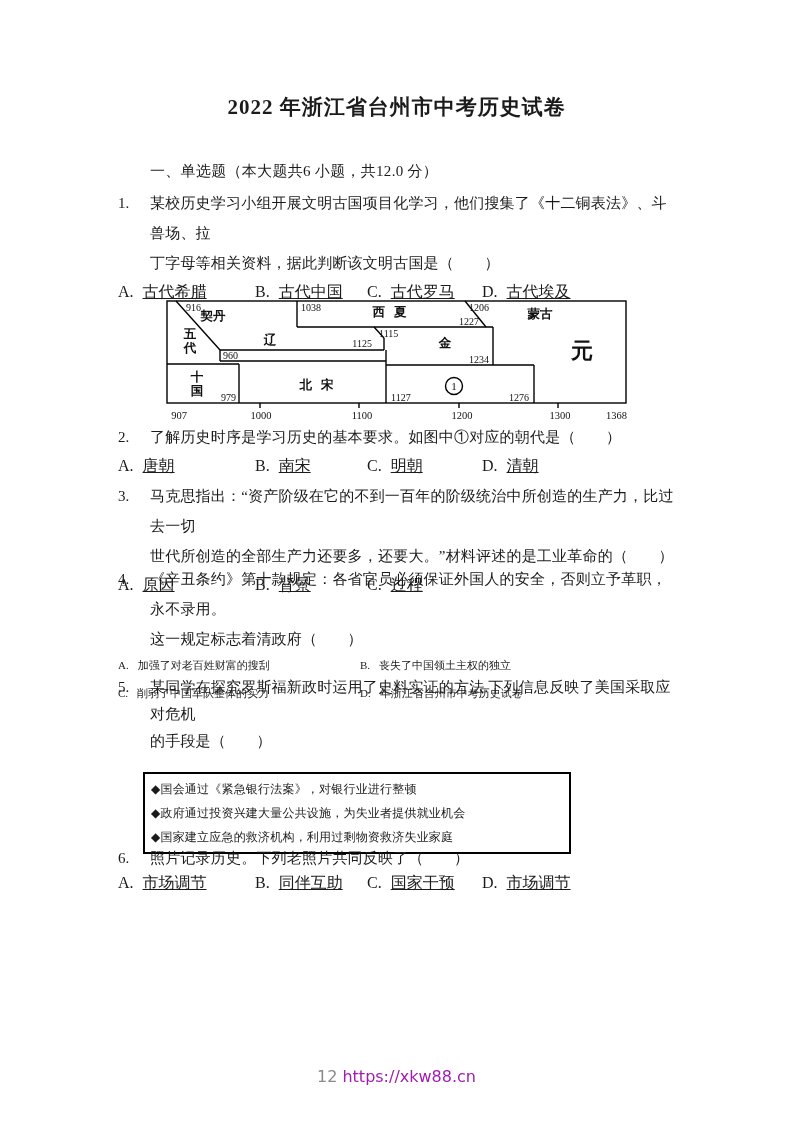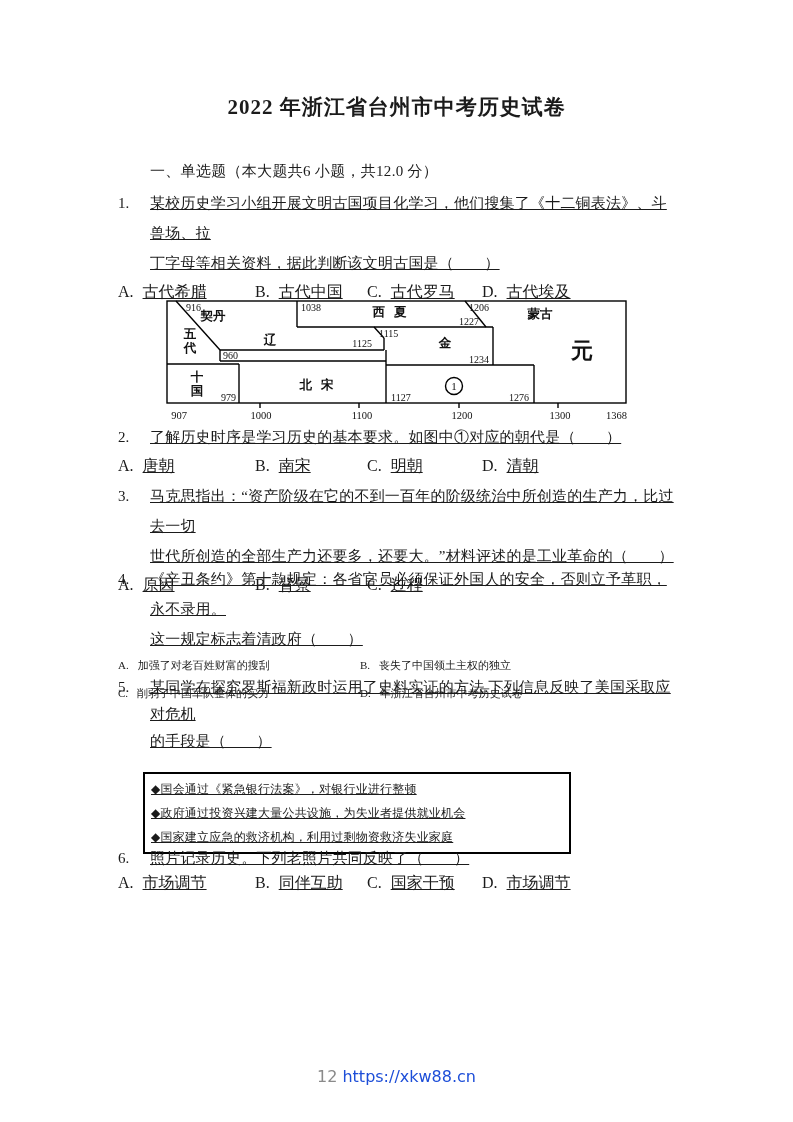--- a/index.html
+++ b/index.html
@@ -14,21 +14,21 @@
     font-size:21px;font-weight:bold;letter-spacing:1px;line-height:26px;
   }
   .section-heading{
     top:160px;left:118px;font-size:15px;font-weight:normal;line-height:22px;
     letter-spacing:.3px;
     margin-left:32px;
   }
   .question{left:118px;width:562px;}
   .q-row{display:flex;}
   .q-num{width:32px;font-size:15px;line-height:30px;flex:0 0 32px;}
-  .q-lines{font-size:15px;line-height:30px;letter-spacing:.2px;width:530px;text-decoration:underline;}
+  .q-lines{font-size:15px;line-height:30px;letter-spacing:.2px;width:530px;}
   .q5 .q-num,.q5 .q-lines{line-height:27px;}
   .options4{
     display:grid;grid-template-columns:137px 112px 115px 1fr;
     font-size:16px;line-height:28px;text-decoration:underline;
   }
   .options2{
     display:grid;grid-template-columns:242px 1fr;
     font-size:11px;line-height:28px;
   }
   .opt-label{display:inline-block;margin-right:9px;}
@@ -43,21 +43,21 @@
   .tnum{font-size:10px;font-family:"Liberation Serif","DejaVu Serif",serif;}
   .tcjk{font-size:12.5px;font-weight:bold;}
   .tcjk-sp{font-size:12.5px;font-weight:bold;letter-spacing:3px;}
   .tyuan{font-size:22px;font-weight:bold;}
   .taxis{font-size:10.5px;}
   .footer{
     top:1068px;left:0;width:793px;text-align:center;
     font-family:"DejaVu Sans","Liberation Sans",sans-serif;
     font-size:16px;color:#8a8a8a;line-height:17px;
   }
-  .footer a{color:#1d4ed8;text-decoration:none;}
+  .footer a{color:#a21caf;text-decoration:none;}
 </style>
 </head>
 <body>
 
 <div>
 
   <div class="abs page-title">2022 年浙江省台州市中考历史试卷</div>
 
   <div class="abs section-heading">一、单选题（本大题共6 小题，共12.0 分）</div>
 

